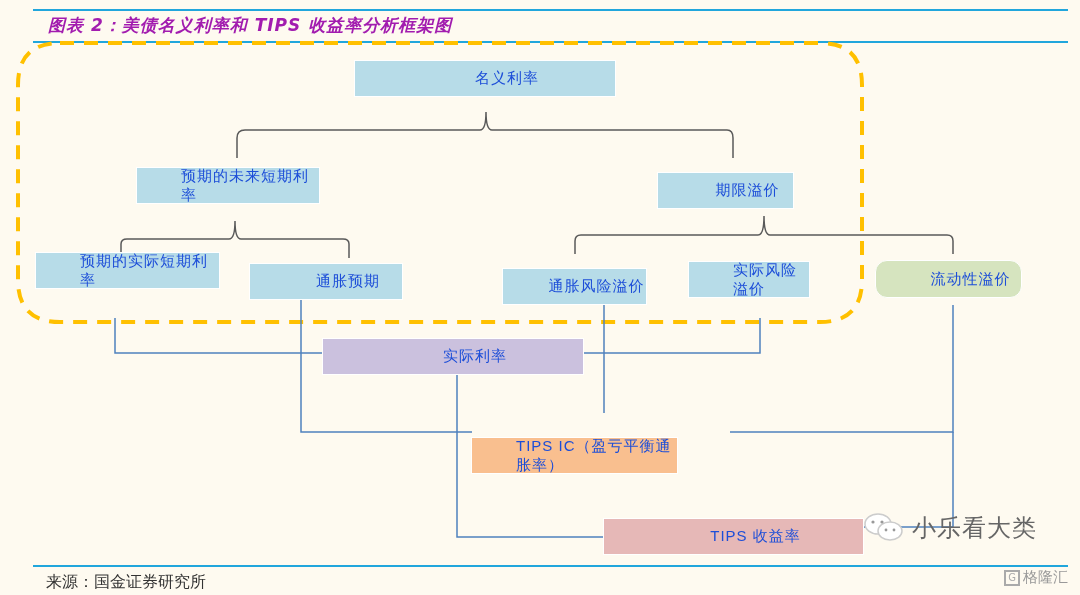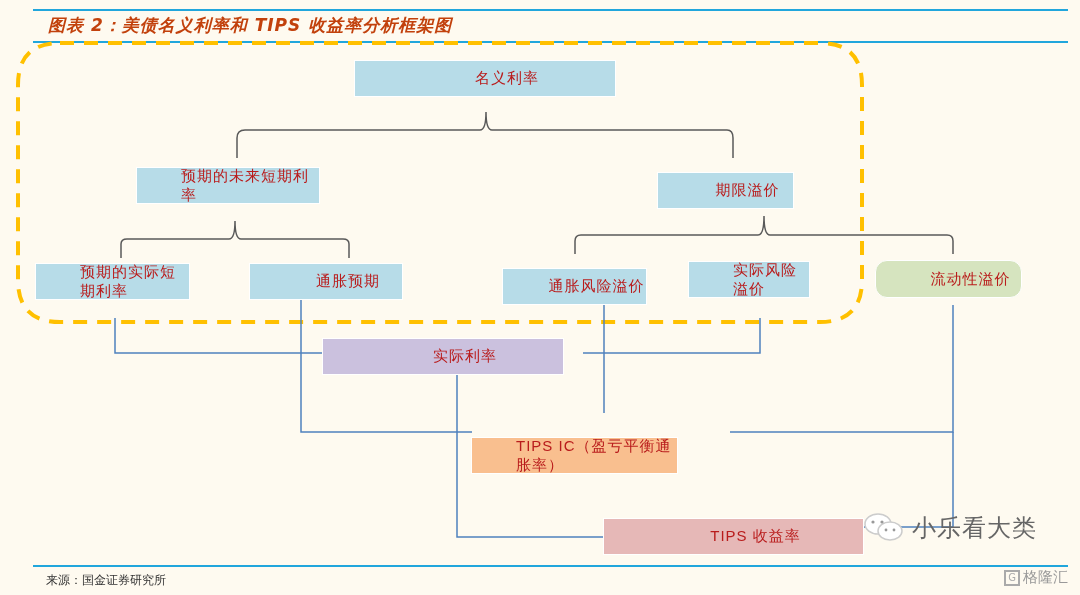--- a/index.html
+++ b/index.html
@@ -3,29 +3,29 @@
 <meta charset="utf-8">
 <style>
   html, body { margin: 0; padding: 0; }
   body {
     width: 1080px; height: 595px; background: #fefaf0; position: relative; overflow: hidden;
     font-family: "DejaVu Serif", "Liberation Serif", serif; color: #222;
   }
   .rule { position: absolute; left: 33px; width: 1035px; height: 2px; background: #21a6dc; }
   .fig-title {
     position: absolute; left: 48px; top: 14px; font-size: 17px; font-weight: bold; font-style: italic;
-    color: #c2410c; font-family: "DejaVu Sans", "Liberation Sans", sans-serif; letter-spacing: 1px;
+    color: #a21caf; font-family: "DejaVu Sans", "Liberation Sans", sans-serif; letter-spacing: 1px;
   }
   .source {
-    position: absolute; left: 46px; top: 572px; font-size: 12px; color: #333;
+    position: absolute; left: 46px; top: 572px; font-size: 16px; color: #333;
   }
   svg.wires { position: absolute; left: 0; top: 0; }
   .box {
     position: absolute; display: flex; align-items: center; justify-content: center;
-    font-size: 15px; color: #b91c1c; border: 1px solid #fff; box-sizing: border-box; letter-spacing: 1px; padding-left: 44px;
+    font-size: 15px; color: #1d4ed8; border: 1px solid #fff; box-sizing: border-box; letter-spacing: 1px; padding-left: 44px;
   }
   .blue { background: #b7dce8; }
   .green { background: #d6e4bf; border-radius: 12px; }
   .purple { background: #cbc1de; }
   .orange { background: #f9bf8f; font-family: "Liberation Sans", "DejaVu Sans", sans-serif; }
   .pink { background: #e6b8b7; font-family: "Liberation Sans", "DejaVu Sans", sans-serif; }
   .watermark {
     position: absolute; left: 862px; top: 512px; display: flex; align-items: center; gap: 6px;
     font-size: 24px; color: #666; font-family: "DejaVu Sans", sans-serif; letter-spacing: 1px;
   }
@@ -60,26 +60,26 @@
     <path d="M604,298 V413"></path>
     <path d="M953,305 V432 H730"></path>
     <path d="M457,374 V537 H603"></path>
     <path d="M953,432 V527 H863"></path>
   </g>
 </svg>
 
 <div class="box blue" style="left:354px; top:60px; width:262px; height:37px;">名义利率</div>
 <div class="box blue" style="left:136px; top:167px; width:184px; height:37px;">预期的未来短期利率</div>
 <div class="box blue" style="left:657px; top:172px; width:137px; height:37px;">期限溢价</div>
-<div class="box blue" style="left:35px; top:263px; width:155px; height:37px;">预期的实际短期利率</div>
+<div class="box blue" style="left:35px; top:252px; width:185px; height:37px;">预期的实际短期利率</div>
 <div class="box blue" style="left:249px; top:263px; width:154px; height:37px;">通胀预期</div>
 <div class="box blue" style="left:502px; top:268px; width:145px; height:37px;">通胀风险溢价</div>
 <div class="box blue" style="left:688px; top:261px; width:122px; height:37px;">实际风险溢价</div>
 <div class="box green" style="left:875px; top:260px; width:147px; height:38px;">流动性溢价</div>
-<div class="box purple" style="left:322px; top:338px; width:242px; height:37px;">实际利率</div>
+<div class="box purple" style="left:322px; top:338px; width:262px; height:37px;">实际利率</div>
 <div class="box orange" style="left:471px; top:437px; width:207px; height:37px;">TIPS IC（盈亏平衡通胀率）</div>
 <div class="box pink" style="left:603px; top:518px; width:261px; height:37px;">TIPS 收益率</div>
 
 <div class="watermark">
   <svg class="wm-icon" viewBox="0 0 44 32">
     <ellipse cx="16" cy="12" rx="13" ry="10" fill="#fff" stroke="#ccc" stroke-width="1.5"></ellipse>
     <ellipse cx="28" cy="19" rx="12" ry="9" fill="#fff" stroke="#ccc" stroke-width="1.5"></ellipse>
     <circle cx="11" cy="10" r="1.6" fill="#999"></circle>
       <circle cx="20" cy="10" r="1.6" fill="#999"></circle>
     <circle cx="24" cy="18" r="1.4" fill="#999"></circle>

